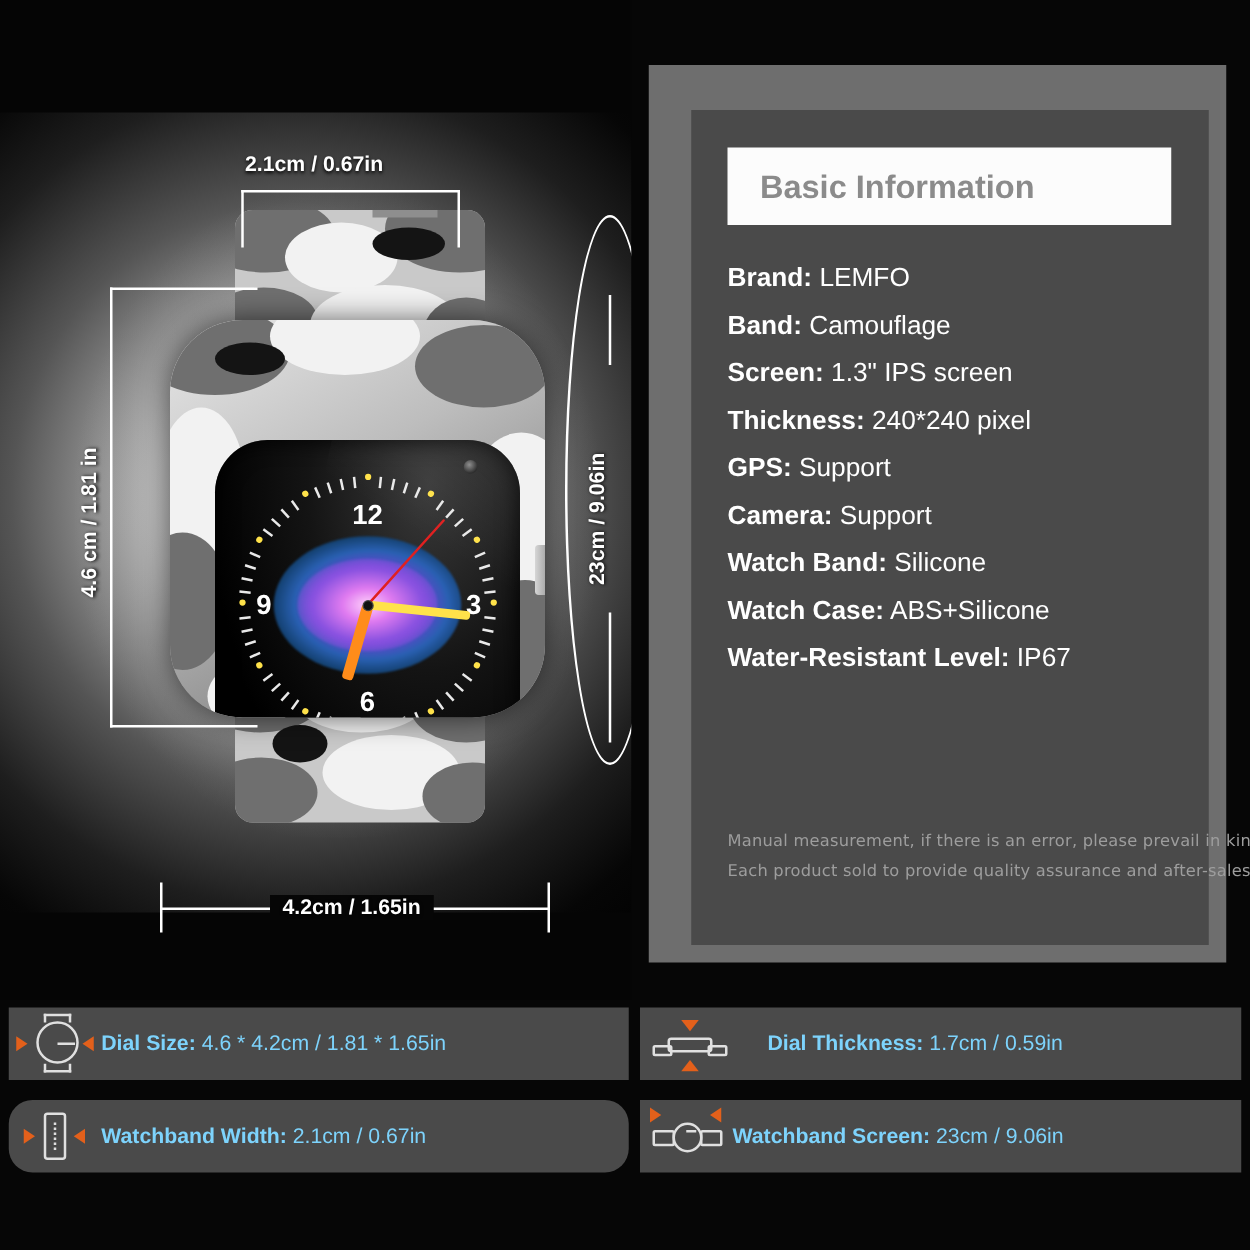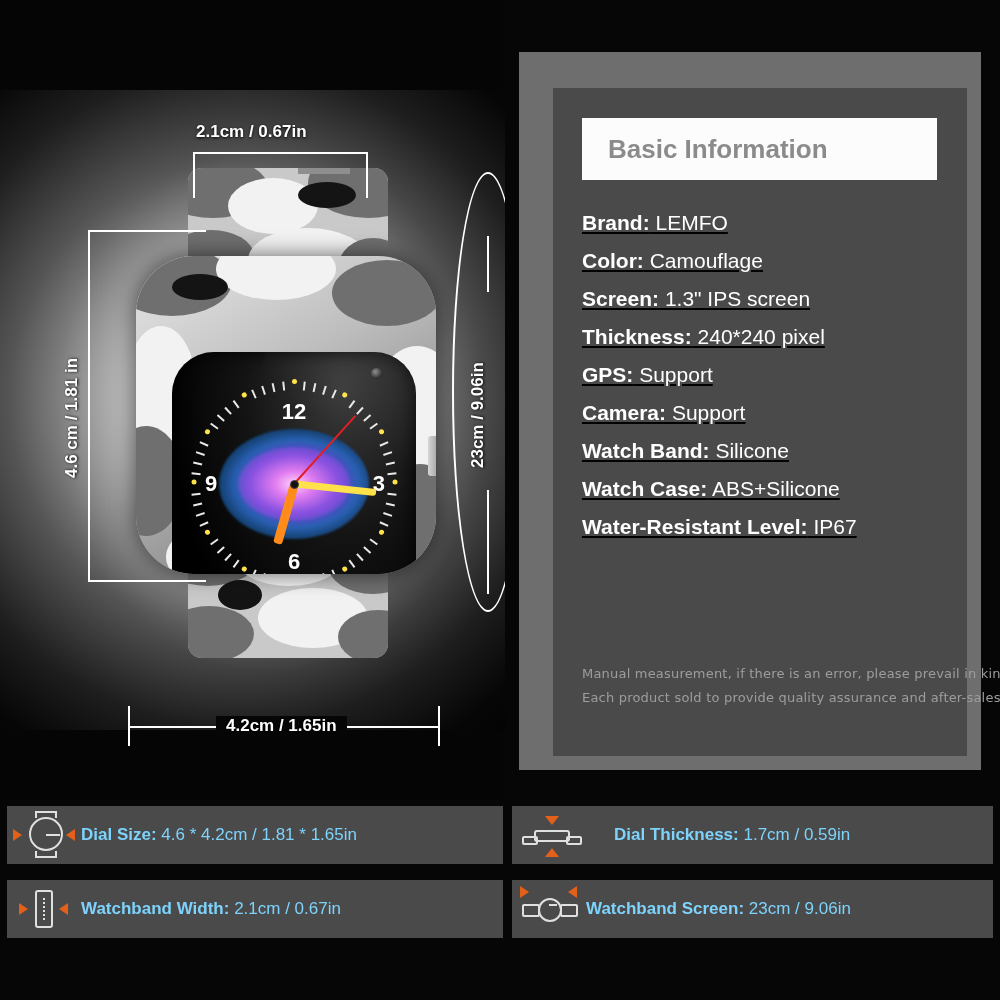--- a/index.html
+++ b/index.html
@@ -95,36 +95,36 @@
   .v-rot-ccw { transform:rotate(-90deg); transform-origin:0 0; }
 
   
   .info-outer { position:absolute; left:519px; top:52px; width:462px; height:718px;
     background:#6e6e6e; }
   .info-inner { position:absolute; left:34px; top:36px; right:14px; bottom:14px;
     background:#4a4a4a; }
   .title-box { position:absolute; left:29px; top:30px; right:30px; height:62px;
     background:#fcfcfc; display:flex; align-items:center; padding-left:26px; }
   .title-box .t { color:#8b8b8b; font-size:26px; font-weight:bold; }
-  .spec-list { position:absolute; left:29px; top:116px; right:14px;text-decoration:underline; }
+  .spec-list { position:absolute; left:29px; top:116px; right:14px; }
   .spec { color:#fff; font-size:21px; line-height:38px; white-space:nowrap; }
   .spec b { font-weight:bold; }
   .spec span { font-weight:normal; }
   .notes { position:absolute; left:29px; bottom:46px; right:10px; }
   .note { color:#9d9d9d; font-size:13px; font-family:"DejaVu Sans", sans-serif;
     line-height:24px; white-space:nowrap; letter-spacing:.2px; }
 
   
   .bar { position:absolute; height:58px; background:#4a4a4a; display:flex; align-items:center; }
   .bar .ico { width:74px; height:58px; position:relative; flex:none; }
   .bar .txt { color:#7dd3fc; font-size:17px; white-space:nowrap; }
   .bar .txt b { font-weight:bold; }
   .bar-1 { left:7px;   top:806px; width:496px; }
   .bar-2 { left:512px; top:806px; width:481px;gap:28px; }
-  .bar-3 { left:7px;   top:880px; width:496px; }
+  .bar-3 { left:7px;   top:880px; width:496px;border-radius:19px; }
   .bar-4 { left:512px; top:880px; width:481px; }
   .arrow { position:absolute; width:0; height:0; }
   .ar-r { border-top:6px solid transparent; border-bottom:6px solid transparent; border-left:9px solid #e3601b; }
   .ar-l { border-top:6px solid transparent; border-bottom:6px solid transparent; border-right:9px solid #e3601b; }
   .ar-d { border-left:7px solid transparent; border-right:7px solid transparent; border-top:9px solid #e3601b; }
   .ar-u { border-left:7px solid transparent; border-right:7px solid transparent; border-bottom:9px solid #e3601b; }
   .stroke { position:absolute; border:2px solid #e0e0e0; }
 </style>
 </head>
 <body>
@@ -270,21 +270,21 @@
     <div class="dim" style="left:216px; top:716px; background:#060606; padding:0 10px;">4.2cm / 1.65in</div>
   </div>
 
   <div class="info-outer">
     <div class="info-inner">
       <div class="title-box">
         <div class="t">Basic Information</div>
       </div>
       <div class="spec-list" id="spec-list">
           <div class="spec"><b>Brand:</b><span> LEMFO</span></div>
-          <div class="spec"><b>Color:</b><span> Camouflage</span></div>
+          <div class="spec"><b>Band:</b><span> Camouflage</span></div>
           <div class="spec"><b>Screen:</b><span> 1.3" IPS screen</span></div>
           <div class="spec"><b>Thickness:</b><span> 240*240 pixel</span></div>
           <div class="spec"><b>GPS:</b><span> Support</span></div>
           <div class="spec"><b>Camera:</b><span> Support</span></div>
           <div class="spec"><b>Watch Band:</b><span> Silicone</span></div>
           <div class="spec"><b>Watch Case:</b><span> ABS+Silicone</span></div>
           <div class="spec"><b>Water-Resistant Level:</b><span> IP67</span></div>
         </div>
       <div class="notes" id="notes">
           <div class="note">Manual measurement, if there is an error, please prevail in kind!</div>

